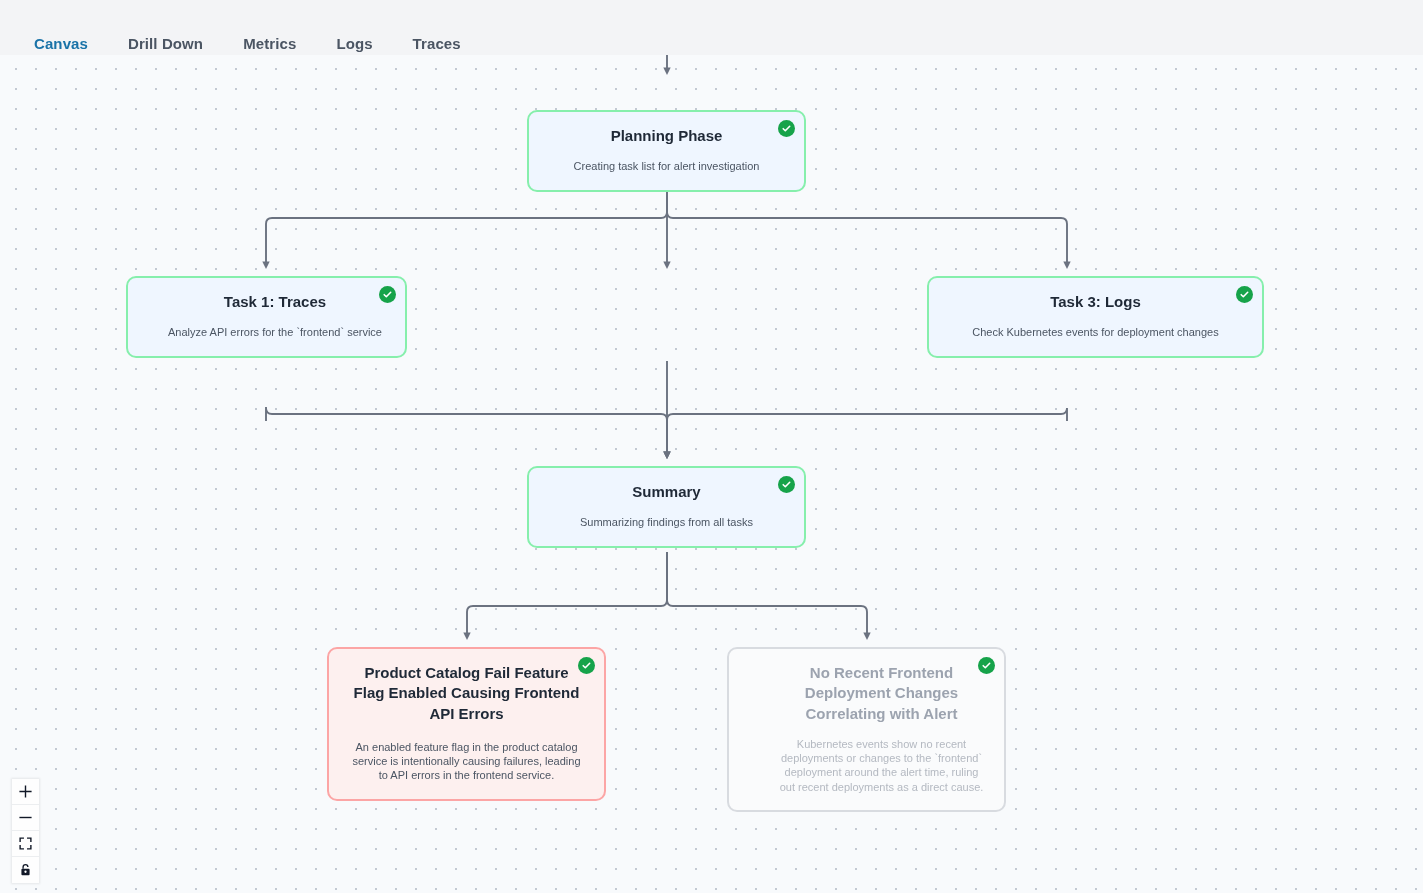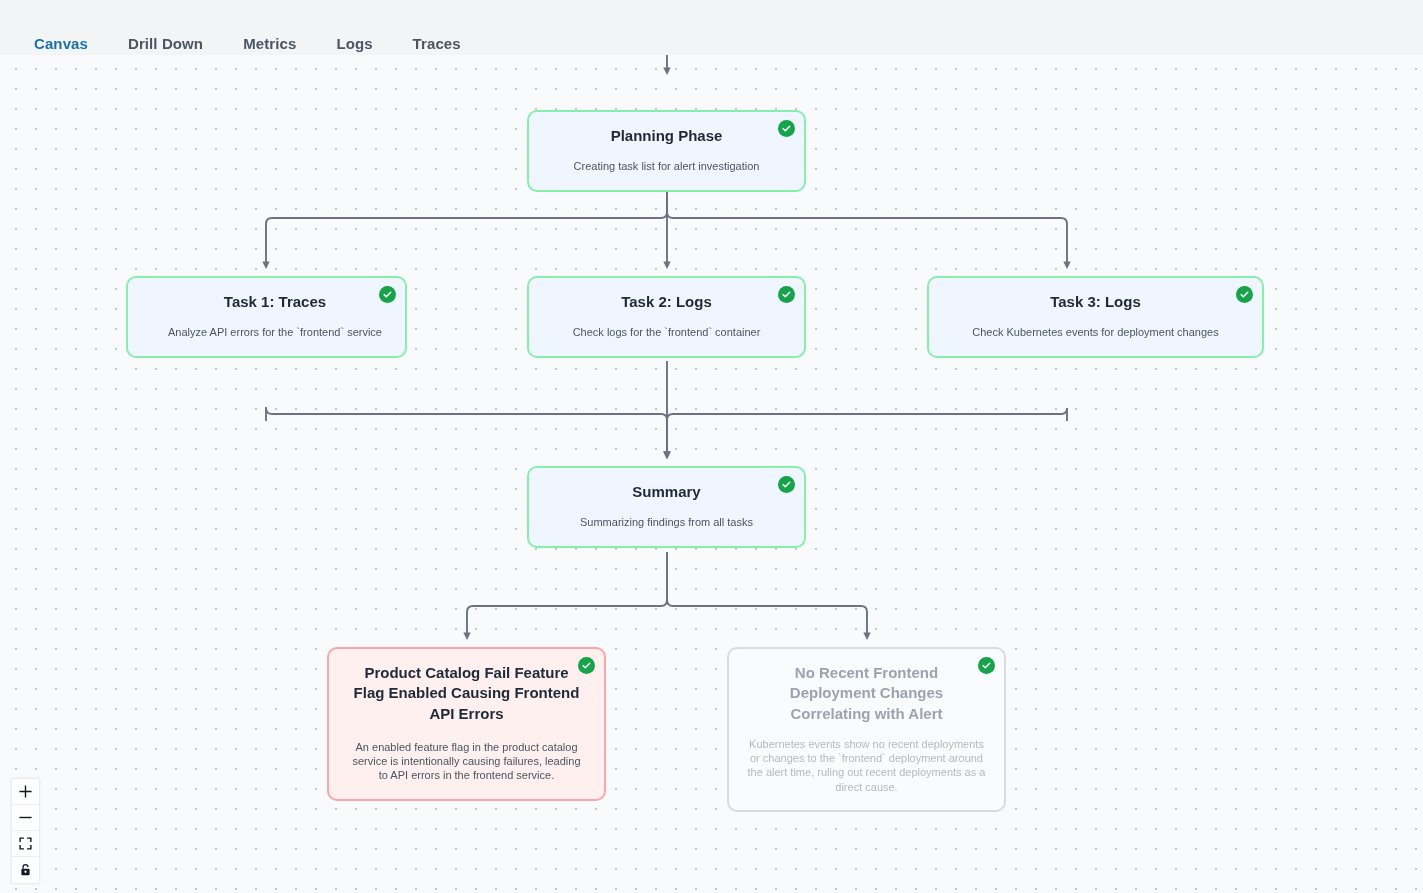--- a/index.html
+++ b/index.html
@@ -120,21 +120,21 @@
   .node.dimmed .title { color: #9ca3af; }
   .node.dimmed .desc  { color: #b4b9c1; }
 
   
   #node-planning { left: 527px; top:  27px; width: 279px; margin-top: 28px; }
   #node-task1    { left: 126px; top: 221px; width: 281px; padding-left: 35px; }
   #node-task2    { left: 527px; top: 221px; width: 279px; }
   #node-task3    { left: 927px; top: 221px; width: 337px; text-align: center; }
   #node-summary  { left: 527px; top: 411px; width: 279px; }
   #node-finding  { left: 327px; top: 592px; width: 279px; }
-  #node-nofind   { left: 727px; top: 592px; width: 279px; }
+  #node-nofind   { left: 727px; top: 592px; width: 279px; padding-left: 48px; }
 
   #node-finding .desc { margin-top: 16px; }
   #node-nofind  .desc { }
 
   
   #controls {
     position: absolute;
     left: 12px;
     bottom: 10px;
     width: 27px;
@@ -219,29 +219,20 @@
   <div class="node" id="node-task1">
     <div class="badge">
       <svg width="11" height="11" viewBox="0 0 12 12">
         <path d="M2.4,6.2 L4.7,8.5 L9.5,3.5" stroke="#ffffff" stroke-width="1.7" fill="none" stroke-linecap="round" stroke-linejoin="round"></path>
       </svg>
     </div>
     <div class="title">Task 1: Traces</div>
     <div class="desc">Analyze API errors for the `frontend` service</div>
   </div>
 
-  <div class="node" id="node-task2">
-    <div class="badge">
-      <svg width="11" height="11" viewBox="0 0 12 12">
-        <path d="M2.4,6.2 L4.7,8.5 L9.5,3.5" stroke="#ffffff" stroke-width="1.7" fill="none" stroke-linecap="round" stroke-linejoin="round"></path>
-      </svg>
-    </div>
-    <div class="title">Task 2: Logs</div>
-    <div class="desc">Check logs for the `frontend` container</div>
-  </div>
 
   <div class="node" id="node-task3">
     <div class="badge">
       <svg width="11" height="11" viewBox="0 0 12 12">
         <path d="M2.4,6.2 L4.7,8.5 L9.5,3.5" stroke="#ffffff" stroke-width="1.7" fill="none" stroke-linecap="round" stroke-linejoin="round"></path>
       </svg>
     </div>
     <div class="title">Task 3: Logs</div>
     <div class="desc">Check Kubernetes events for deployment changes</div>
   </div>

